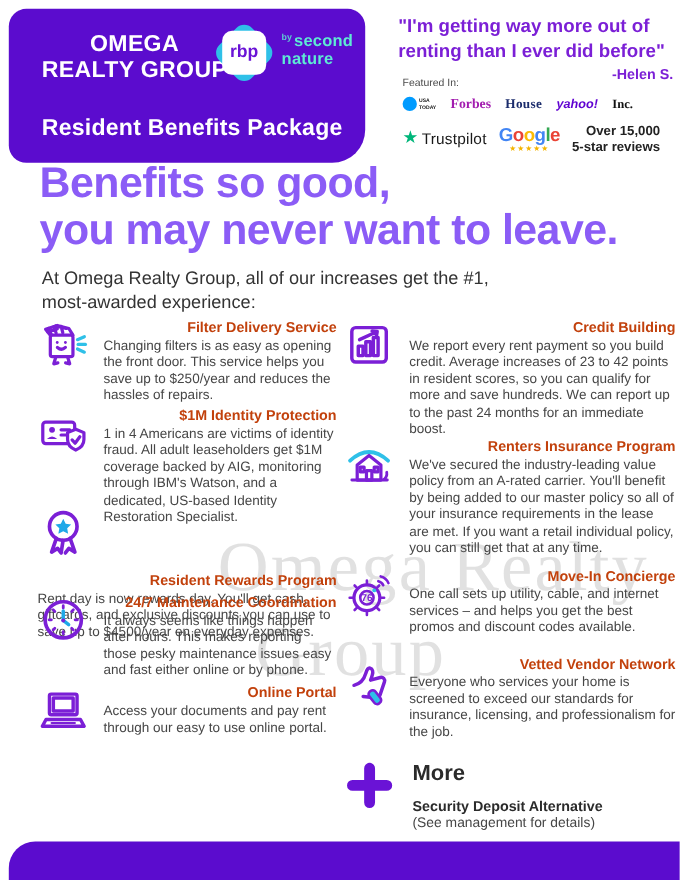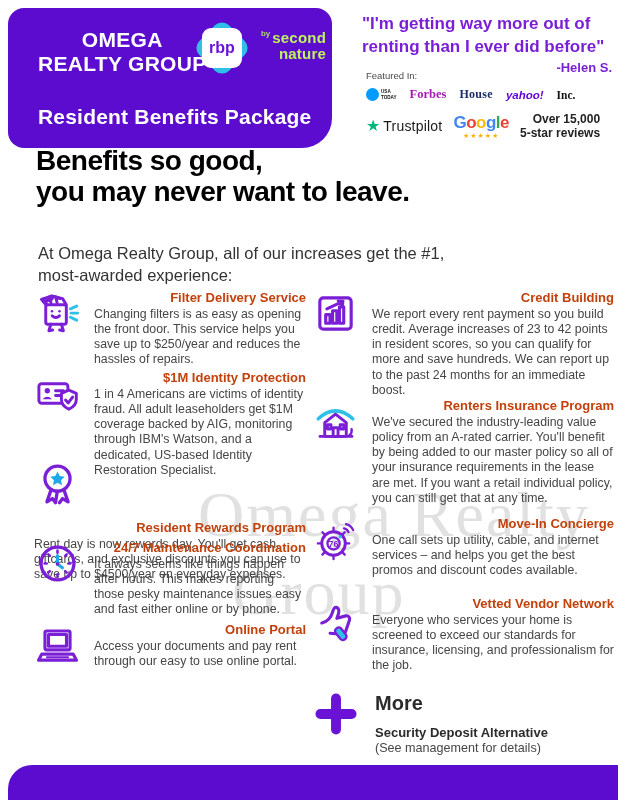--- a/index.html
+++ b/index.html
@@ -39,21 +39,21 @@
   .rbp-diamond {
     position:absolute; left:11px; top:11px; width:42px; height:42px;
     background:#2fc0e8; border-radius:10px; transform:rotate(45deg);
   }
   .rbp-card {
     position:absolute; left:12px; top:12px; width:40px; height:40px;
     background:#fff; border-radius:9px;
     display:flex; align-items:center; justify-content:center;
   }
   .rbp-card span { color:#6a13d6; font-weight:bold; font-size:16px; }
-  .sn-lockup { position:absolute; left:66px; top:16px; color:#bef264; width:70px; text-align:right; line-height:1; }
+  .sn-lockup { position:absolute; left:66px; top:16px; color:#5eead4; width:70px; text-align:left; line-height:1; }
   .sn-by { font-size:8px; font-weight:bold; opacity:.85; vertical-align:top; margin-right:2px; }
   .sn-word { font-size:15px; font-weight:bold; letter-spacing:.2px; }
   .pkg-title {
     position:absolute; left:30px; top:97px;
     color:#fff; font-weight:bold; font-size:21px; letter-spacing:.2px;
   }
 
   
   #testimonial { position:absolute; left:362px; top:13px; width:250px; z-index:2; }
   .quote { color:#7b1fd6; font-weight:bold; font-size:17px; line-height:1.33; }
@@ -75,21 +75,21 @@
   .tp-star { color:#00b67a; font-size:16px; line-height:1; }
   .tp-name { font-size:14px; color:#191919; letter-spacing:.2px; }
   .google-box { display:flex; flex-direction:column; align-items:center; line-height:1; }
   .google-word { font-size:17px; font-weight:bold; letter-spacing:-.5px; }
   .google-stars { font-size:7px; color:#f4b400; letter-spacing:1px; margin-top:1px; }
   .reviews { font-size:12px; font-weight:bold; color:#222; line-height:1.2; text-align:right; }
 
   
   #headline {
     position:absolute; left:36px; top:146px; z-index:1;
-    font-size:28px; font-weight:800; color:#000000; line-height:1.1; letter-spacing:-.5px;
+    font-size:39px; font-weight:800; color:#8b5cf6; line-height:1.1; letter-spacing:-.5px;
   }
   #subhead {
     position:absolute; left:38px; top:243px; z-index:1;
     font-size:16.5px; color:#333; line-height:1.32;
   }
 
   
   .benefit-col { position:absolute; z-index:1; }
   #col-left  { left:34px;  top:290px; width:272px; height:420px; }
   #col-right { left:312px; top:290px; width:302px; height:420px; }

